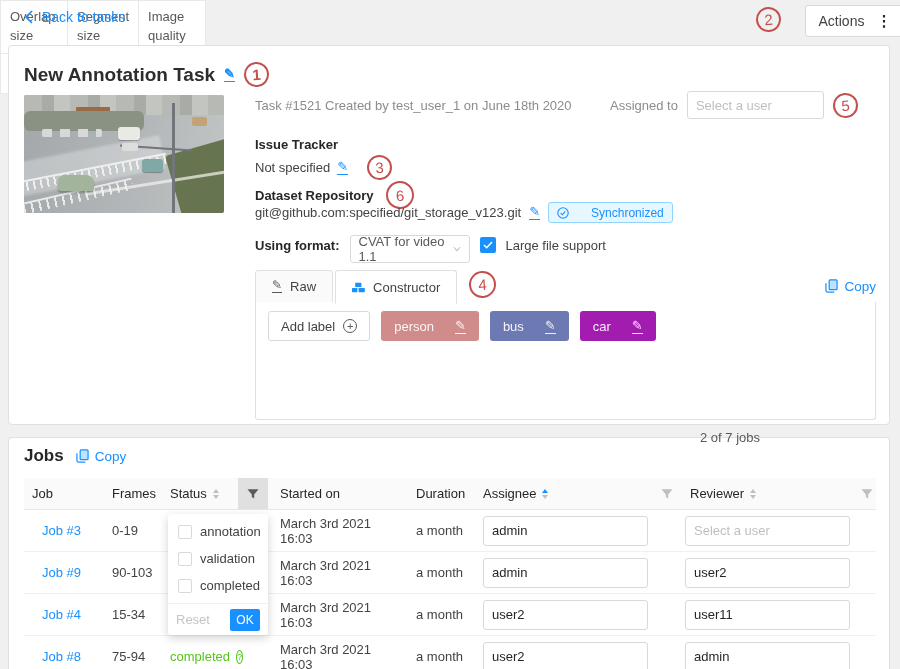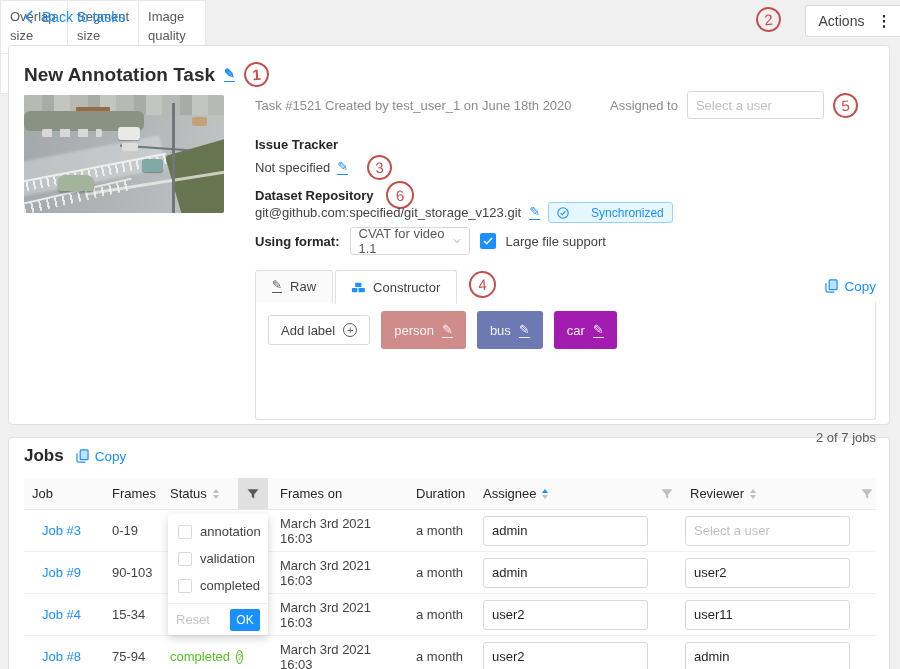--- a/index.html
+++ b/index.html
@@ -33,21 +33,21 @@
   .sel-input { height: 28px; border: 1px solid #d9d9d9; border-radius: 3px; padding: 0 8px;
                font-size: 13px; font-family: inherit; color: #434343; background: #fff; }
   .sel-input::placeholder { color: #bfbfbf; }
   .blk-label { font-weight: 700; color: #262626; }
   .badge { gap: 22px; background: #e6f7ff; border: 1px solid #91d5ff; border-radius: 3px;
            padding: 1px 8px; color: #1890ff; font-size: 12px; height: 21px; }
   .mono-ish { color: #434343; }
 
   .select-box { width: 120px; height: 28px; border: 1px solid #d9d9d9; border-radius: 3px;
                 padding: 0 8px; justify-content: space-between; color: #595959; cursor: pointer;
-                background: #fff; }
+                background: #fff; margin-top: 8px; }
   .checkbox-on { width: 16px; height: 16px; background: #1890ff; border-radius: 2px;
                  display: flex; align-items: center; justify-content: center; cursor: pointer; flex: none; }
   .checkbox-off { width: 14px; height: 14px; background: #fff; border: 1px solid #d9d9d9;
                   border-radius: 2px; cursor: pointer; flex: none; }
 
   
   .tabbar { left: 255px; top: 270px; width: 621px; height: 33px; border-bottom: 1px solid #e0e0e0; }
   .tab { height: 33px; padding: 0 16px; gap: 8px; border: 1px solid #e0e0e0; border-radius: 3px 3px 0 0;
          background: #fafafa; color: #434343; cursor: pointer; }
   .tab + .tab { margin-left: 2px; }
@@ -55,38 +55,38 @@
                 height: 34px; z-index: 2; }
   .copy-link { gap: 6px; color: #1890ff; cursor: pointer; margin-left: auto; font-size: 13.5px; }
   .content-box { left: 255px; top: 302px; width: 621px; height: 118px; background: #fff;
                  border: 1px solid #e0e0e0; border-top: none; border-radius: 0 0 3px 3px; }
   .labels-row { padding: 9px 12px; gap: 11px; }
   .add-label-btn { height: 30px; border: 1px solid #d9d9d9; border-radius: 3px; background: #fff;
                    padding: 0 12px; gap: 8px; color: #434343; font-size: 13px; cursor: pointer; }
   .plus-circle { width: 14px; height: 14px; border: 1px solid #595959; border-radius: 50%;
                  display: inline-flex; align-items: center; justify-content: center;
                  font-size: 11px; line-height: 1; color: #595959; }
-  .chip { height: 38px; border-radius: 3px; padding: 11px 13px; gap: 8px;
+  .chip { height: 30px; border-radius: 3px; padding: 11px 13px; gap: 21px;
           color: rgba(255,255,255,.92); font-size: 13px; cursor: pointer; }
 
   
   .params { left: 24px; top: 222px; border-collapse: collapse; }
   .params td { border: 1px solid #e8e8e8; width: 67px; padding: 7px 9px; vertical-align: top;
                color: #595959; font-size: 13px; line-height: 1.45; background: #fff; }
   .params .val td { color: #434343; padding: 9px 9px 11px; }
 
   
   .preview { left: 24px; top: 95px; width: 200px; height: 118px; overflow: hidden; border-radius: 2px;
              background: linear-gradient(100deg,#a3a8ab 0%,#b2b6b8 55%,#c2c5c5 100%); }
   .preview > div { position: absolute; }
 
   
   .jobs-title { left: 24px; top: 446px; gap: 9px; }
   .jobs-title .t { font-size: 17px; font-weight: 700; color: #262626; }
-  .jobs-count { left: 700px; top: 430px; width: 176px; text-align: right; color: #595959; }
+  .jobs-count { left: 700px; top: 430px; width: 176px; text-align: left; color: #595959; }
   .jhead { left: 24px; top: 478px; width: 852px; height: 32px; background: #fafafa;
            border-bottom: 1px solid #e8e8e8; color: #262626; }
   .jhead .hc, .jrow .rc { height: 100%; display: flex; align-items: center; flex: none; }
   .w-job{width:80px;padding-left:8px} .w-frames{width:56px;padding-left:8px}
   .w-status{width:78px;padding-left:10px} .w-fs{width:30px;justify-content:center}
   .w-started{width:136px;padding-left:12px} .w-dur{width:68px;padding-left:12px}
   .w-asg{width:183px;padding-left:11px} .w-fa{width:23px;justify-content:center}
   .w-rev{width:180px;padding-left:12px} .w-fr{width:18px;justify-content:center}
   .hc { gap: 6px; }
   .filter-cell-active { background: #e0e0e0; }
@@ -295,21 +295,21 @@
           <i class="caret up"></i>
           <i class="caret down"></i>
         </span>
     </div>
     <div class="hc w-fs filter-cell-active">
       <svg width="12" height="12" viewBox="0 0 12 12">
           <path d="M0.5 1.2h11L7.2 6.4v4.1L4.8 9V6.4z" fill="#595959"></path>
         </svg>
     </div>
     <div class="hc w-started">
-        <span>Frames on</span>
+        <span>Started on</span>
       </div>
     <div class="hc w-dur">
         <span>Duration</span>
       </div>
     <div class="hc w-asg">
       <span>Assignee</span>
       <span class="sorter">
           <i class="caret up active"></i>
           <i class="caret down"></i>
         </span>

